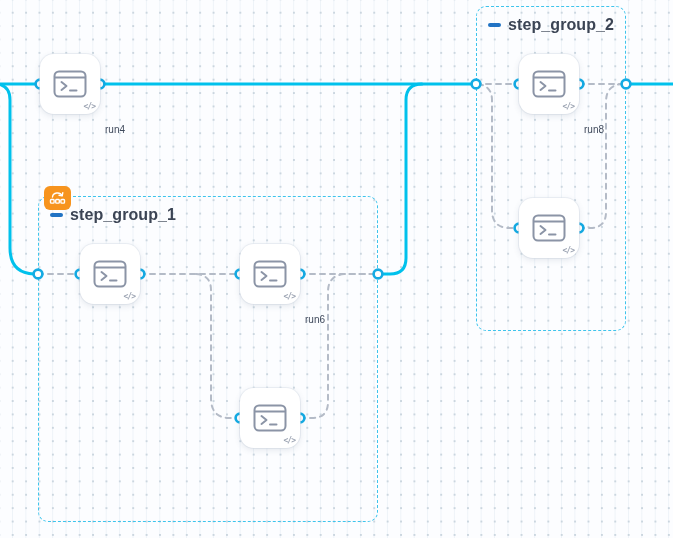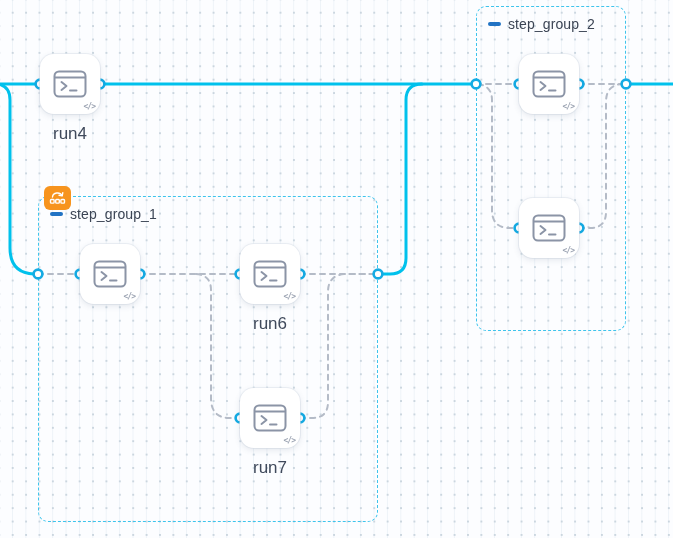--- a/index.html
+++ b/index.html
@@ -22,21 +22,21 @@
     border-radius:10px;box-sizing:border-box;background:transparent;
   }
   .group-header{
     position:absolute;top:9px;left:11px;display:flex;align-items:center;gap:7px;
   }
   .collapse{
     width:13px;height:3.5px;border-radius:2px;background:var(--collapse-blue,#2173c4);
     cursor:pointer;flex:none;
   }
   .group-label{
-    font-size:14px;font-weight:400;color:var(--group-label,#3b4454);
+    font-size:16px;font-weight:700;color:var(--group-label,#3b4454);
     white-space:nowrap;letter-spacing:.1px;
   }
   .badge{
     position:absolute;width:27px;height:24px;border-radius:6px;
     background:var(--badge-orange,#f7941e);
     display:flex;align-items:center;justify-content:center;
   }
   svg.edges{position:absolute;left:0;top:0;pointer-events:none;}
   .edge-solid{stroke:var(--edge-solid,#00c1ec);stroke-width:3;fill:none;stroke-linecap:round;}
   .edge-dashed{stroke:var(--edge-dashed,#b4bbc7);stroke-width:2;fill:none;stroke-dasharray:5 5;stroke-linecap:round;}
@@ -46,22 +46,22 @@
     position:absolute;inset:0;background:#fff;border-radius:14px;
     box-shadow:0 2px 6px rgba(55,75,105,.13),0 0 0 1px rgba(225,231,238,.55);
     display:flex;align-items:center;justify-content:center;cursor:pointer;
   }
   .term{stroke:var(--node-icon,#8b94a6);fill:none;stroke-width:2;stroke-linejoin:round;stroke-linecap:round;}
   .code{
     position:absolute;right:5px;bottom:3px;font-size:8px;font-weight:bold;
     color:var(--code-icon,#9aa2b1);font-family:"DejaVu Sans Mono",monospace;letter-spacing:-1px;
   }
   .nlabel{
-    position:absolute;top:70px;left:-25px;right:-25px;text-align:center;
-    font-size:17px;color:var(--node-label,#404a5c);
+    position:absolute;top:70px;left:-25px;right:-25px;text-align:right;
+    font-size:10px;color:var(--node-label,#404a5c);
   }
   .badge svg{stroke:#fff;fill:none;stroke-width:1.4;stroke-linecap:round;stroke-linejoin:round;}
 </style>
 </head>
 <body>
 
 <div class="canvas">
 
   <div class="group" style="left:38px;top:196px;width:340px;height:326px">
     <div class="group-header">
@@ -163,33 +163,33 @@
   <div class="node" style="left:240px;top:388px">
     <div class="card">
       <svg class="term" width="34" height="28" viewBox="0 0 34 28">
         <rect x="1.5" y="1.5" width="31" height="25" rx="4.5"></rect>
           <path d="M2 7.5 H 32"></path>
         <path d="M8.5 12 l5 4 l-5 4"></path>
           <path d="M17 20.5 h6.5"></path>
       </svg>
       <span class="code">&lt;/&gt;</span>
     </div>
-    <div class="nlabel">run7</div>
   </div>
 
   <div class="node" style="left:519px;top:54px">
     <div class="card">
       <svg class="term" width="34" height="28" viewBox="0 0 34 28">
         <rect x="1.5" y="1.5" width="31" height="25" rx="4.5"></rect>
           <path d="M2 7.5 H 32"></path>
         <path d="M8.5 12 l5 4 l-5 4"></path>
           <path d="M17 20.5 h6.5"></path>
       </svg>
       <span class="code">&lt;/&gt;</span>
     </div>
+    <div class="nlabel">run8</div>
   </div>
 
   <div class="node" style="left:519px;top:198px">
     <div class="card">
       <svg class="term" width="34" height="28" viewBox="0 0 34 28">
         <rect x="1.5" y="1.5" width="31" height="25" rx="4.5"></rect>
           <path d="M2 7.5 H 32"></path>
         <path d="M8.5 12 l5 4 l-5 4"></path>
           <path d="M17 20.5 h6.5"></path>
       </svg>

